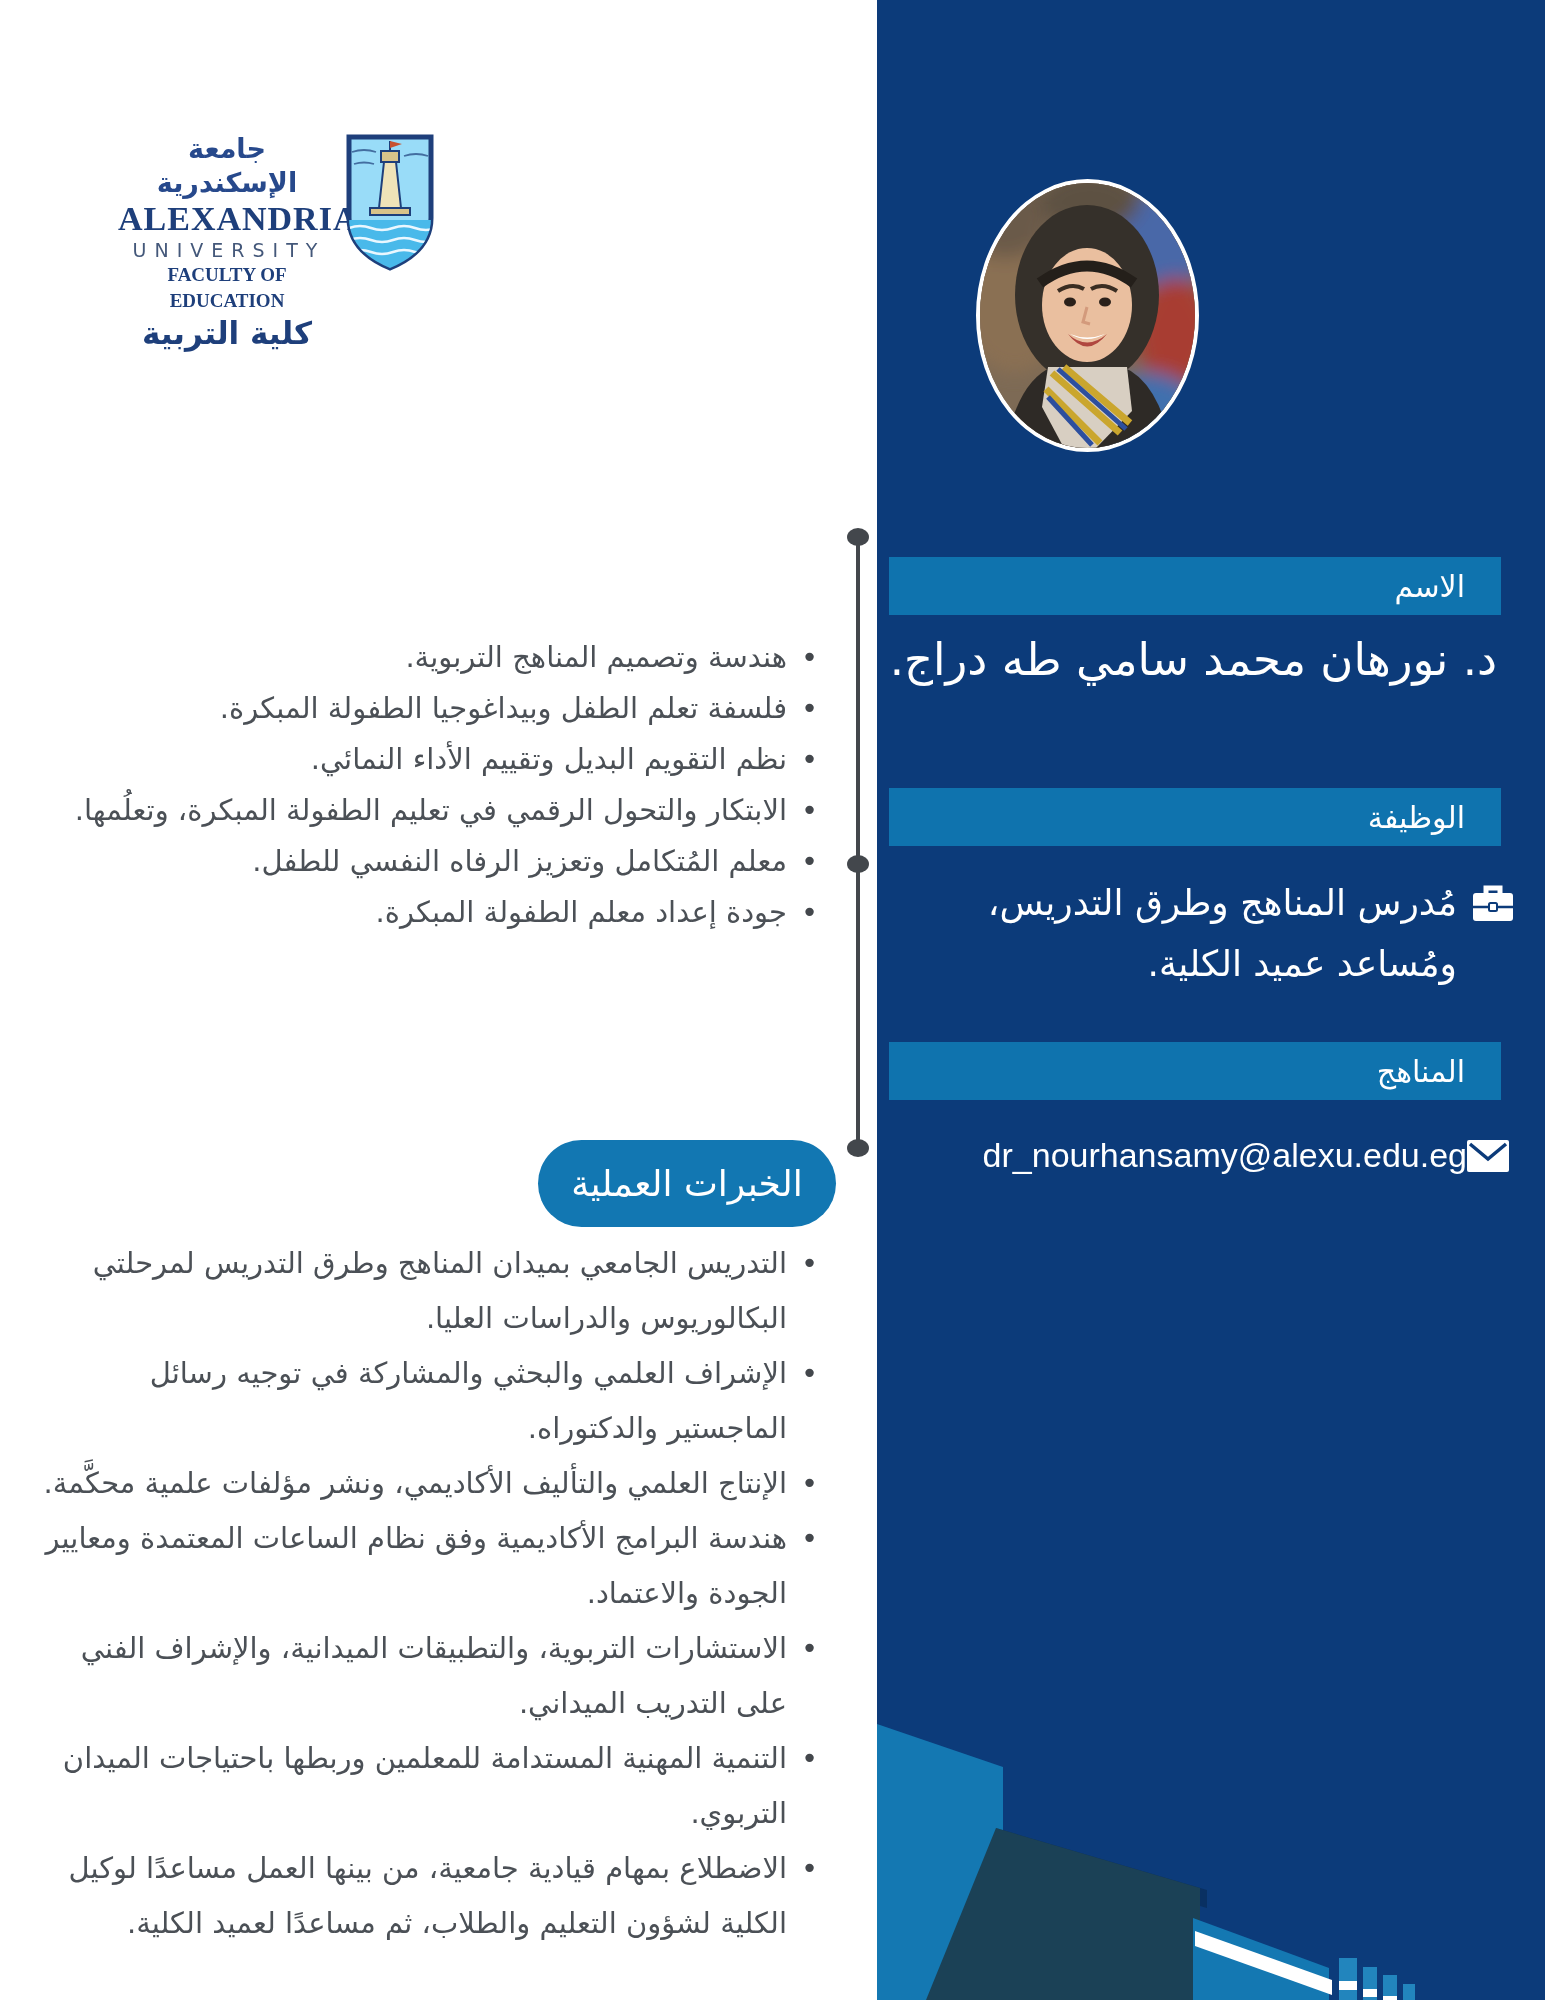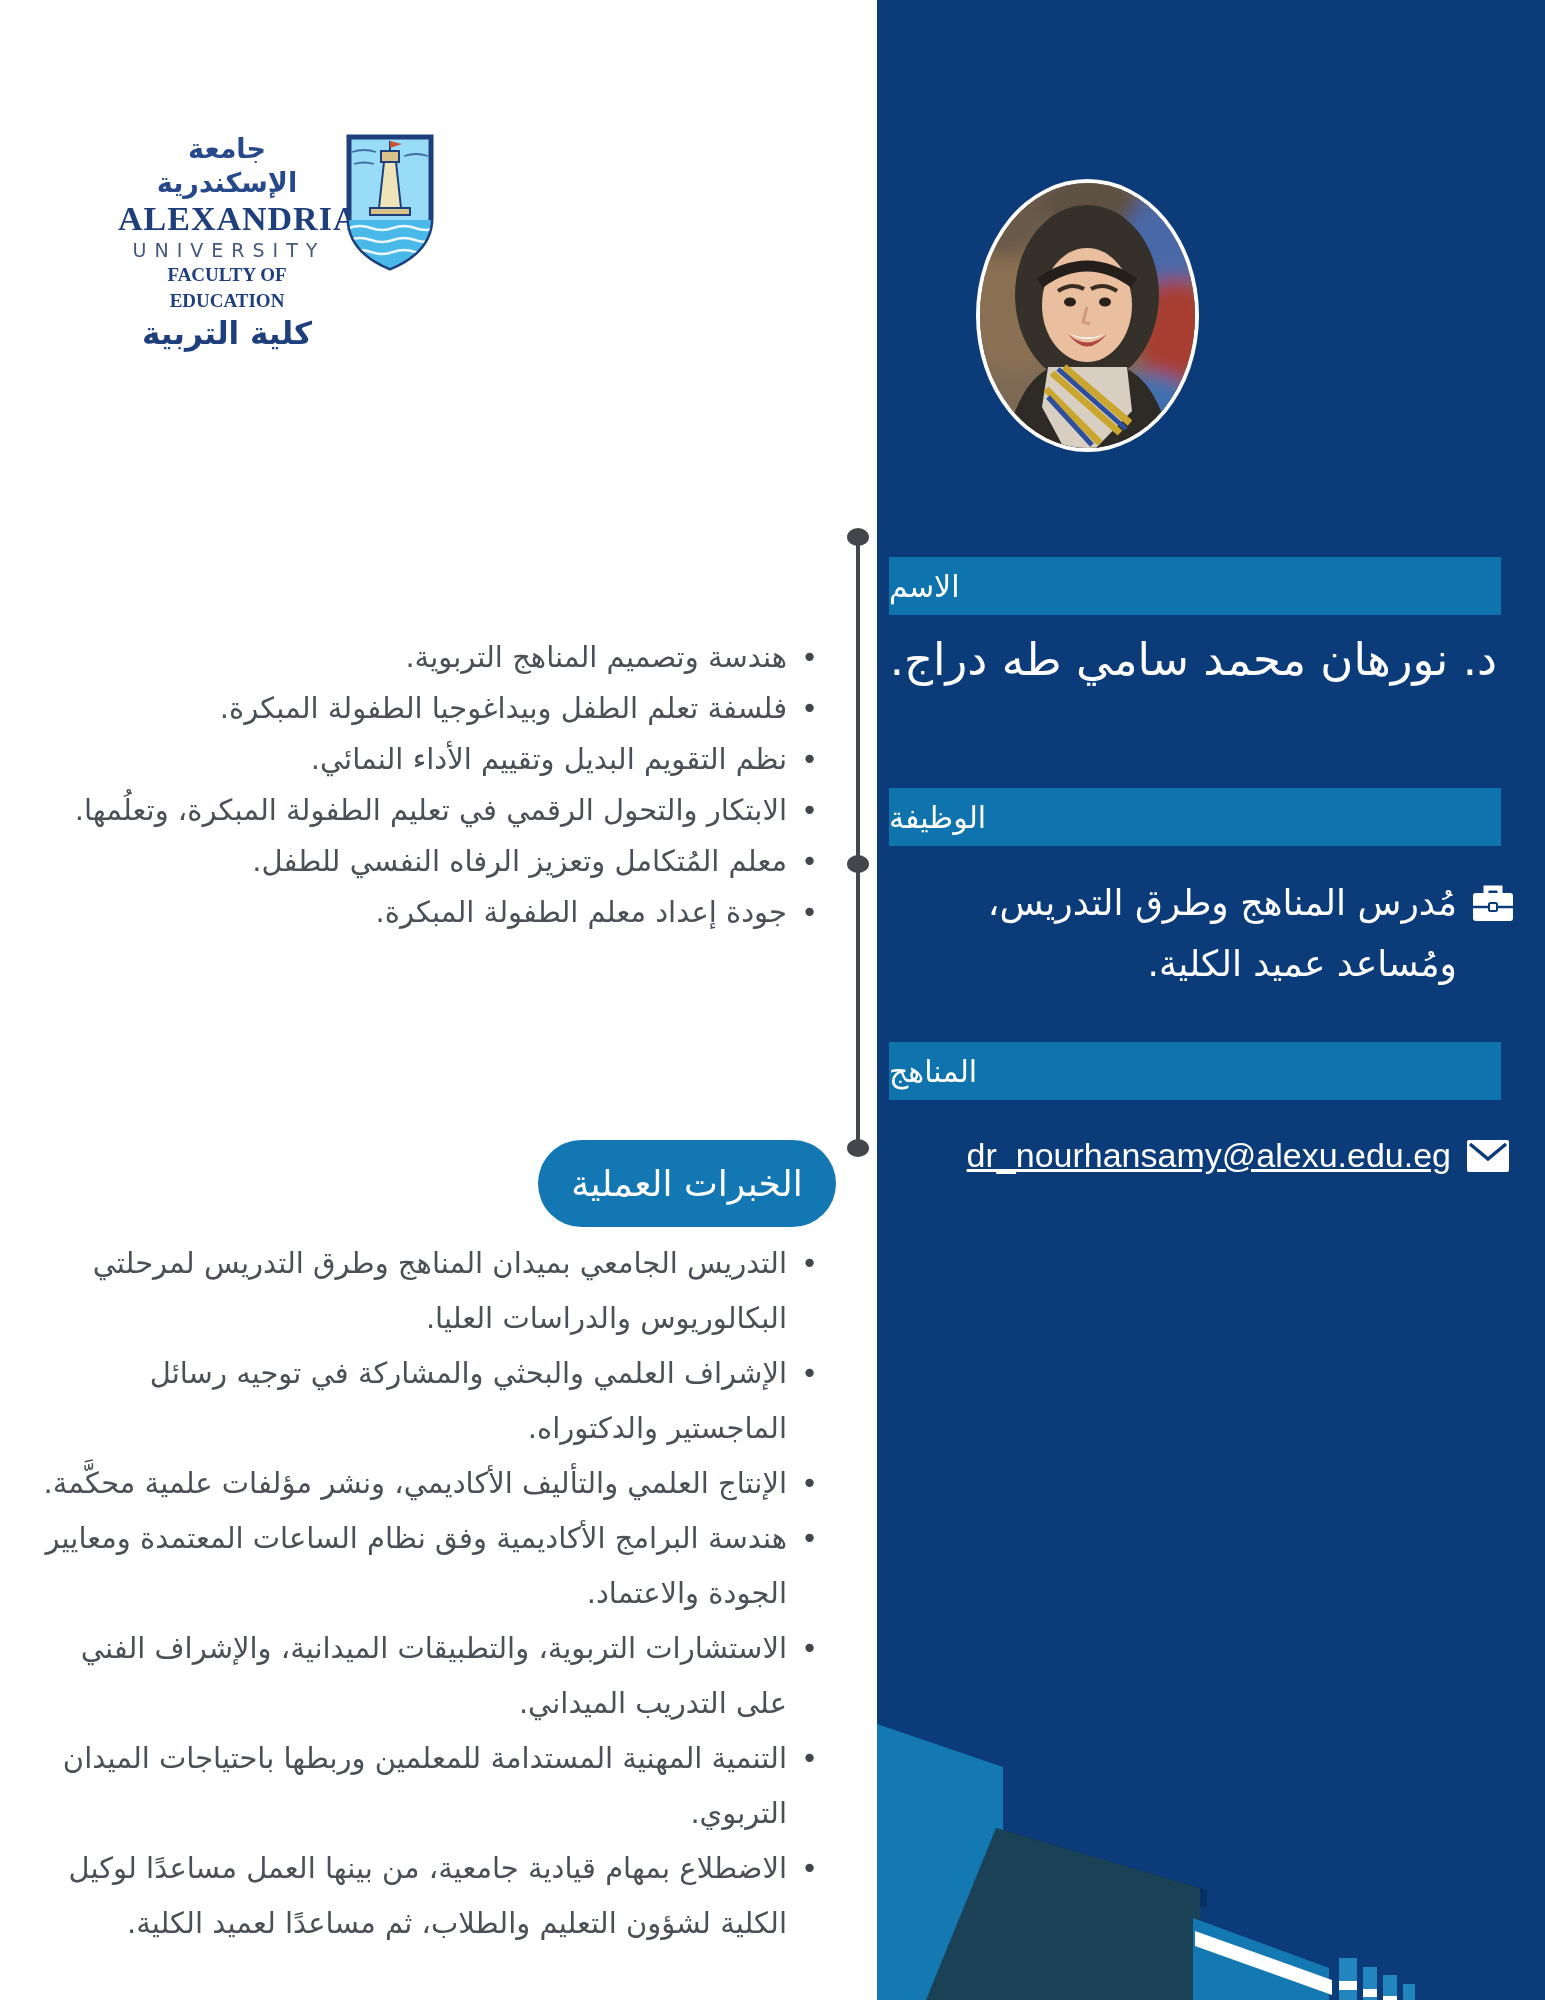--- a/index.html
+++ b/index.html
@@ -39,26 +39,26 @@
   ul.blist li{position:relative;padding-right:33px;text-align:right;}
   ul.blist li::before{content:"•";position:absolute;right:2px;top:0;color:var(--timeline-gray,#43474c);}
   .rlist{right:725px;top:632px;width:792px;font-size:29px;line-height:51px;}
   .elist{right:725px;top:1236px;width:795px;font-size:29px;line-height:55px;}
   .elist li{text-align:justify;}
 
   
   .panel{position:absolute;left:877px;top:0;width:668px;height:2000px;background:var(--panel-navy,#0c3b7a);}
   .photo{position:absolute;left:99px;top:179px;width:215px;height:265px;border:4px solid #fff;border-radius:50%;overflow:hidden;background:#7d6a55;}
   .bar{position:absolute;left:12px;width:612px;height:58px;background:var(--accent-blue,#0f73ae);
-       color:#fff;display:flex;align-items:center;direction:rtl;padding-right:36px;box-sizing:border-box;font-size:30px;justify-content:flex-end;}
+       color:#fff;display:flex;align-items:center;direction:rtl;padding-right:36px;box-sizing:border-box;font-size:30px;}
   .bar1{top:557px}.bar2{top:788px}.bar3{top:1042px}
   .name{position:absolute;right:48px;top:633px;color:#fff;font-size:45px;direction:rtl;white-space:nowrap;}
   .job-row{position:absolute;right:30px;top:872px;direction:rtl;display:flex;gap:14px;align-items:flex-start;color:#fff;}
   .job-text{font-size:36px;line-height:61px;text-align:right;width:470px;direction:rtl;}
-  .contact-row{position:absolute;right:36px;top:1136px;direction:rtl;display:flex;gap:16px;align-items:center;color:#fff;text-decoration:underline;}
+  .contact-row{position:absolute;right:36px;top:1136px;direction:rtl;display:flex;align-items:center;color:#fff;}
   .email{font-family:"Liberation Sans","DejaVu Sans",sans-serif;font-size:34px;direction:ltr;color:#fff;text-decoration:none;}
   .decor{position:absolute;left:0;top:1650px;}
 </style>
 </head>
 <body>
 
 <div class="page">
 
   <div class="logo">
     <div class="logo-text">

